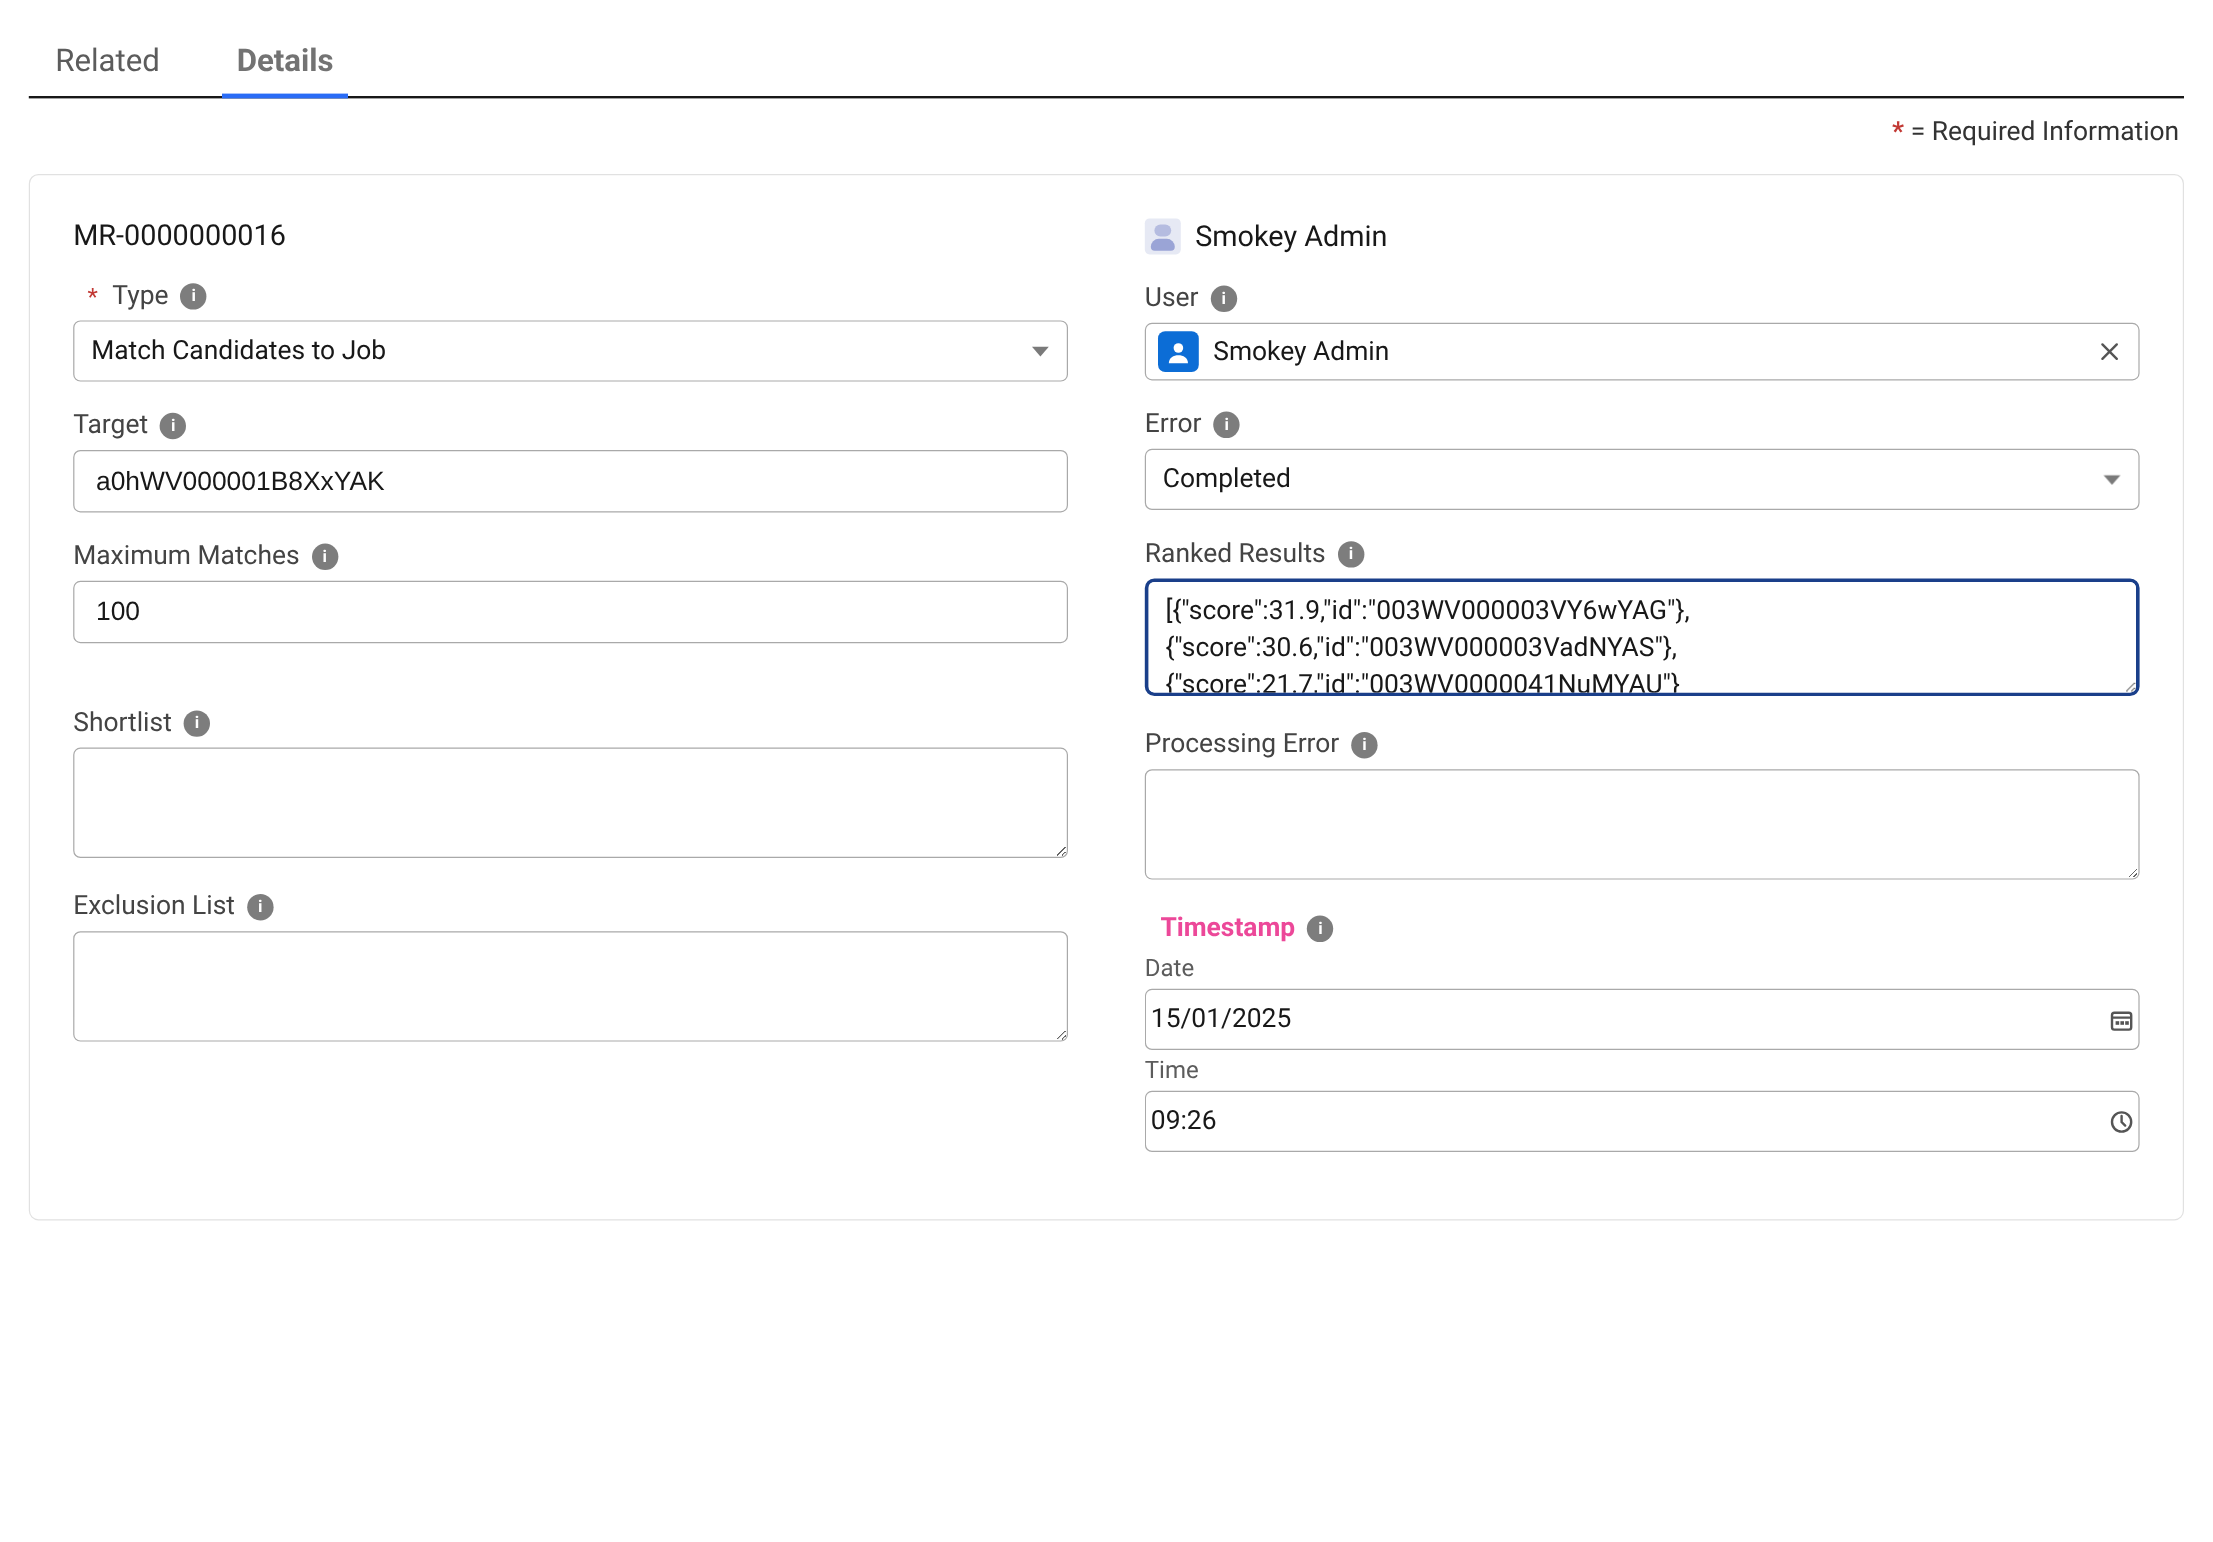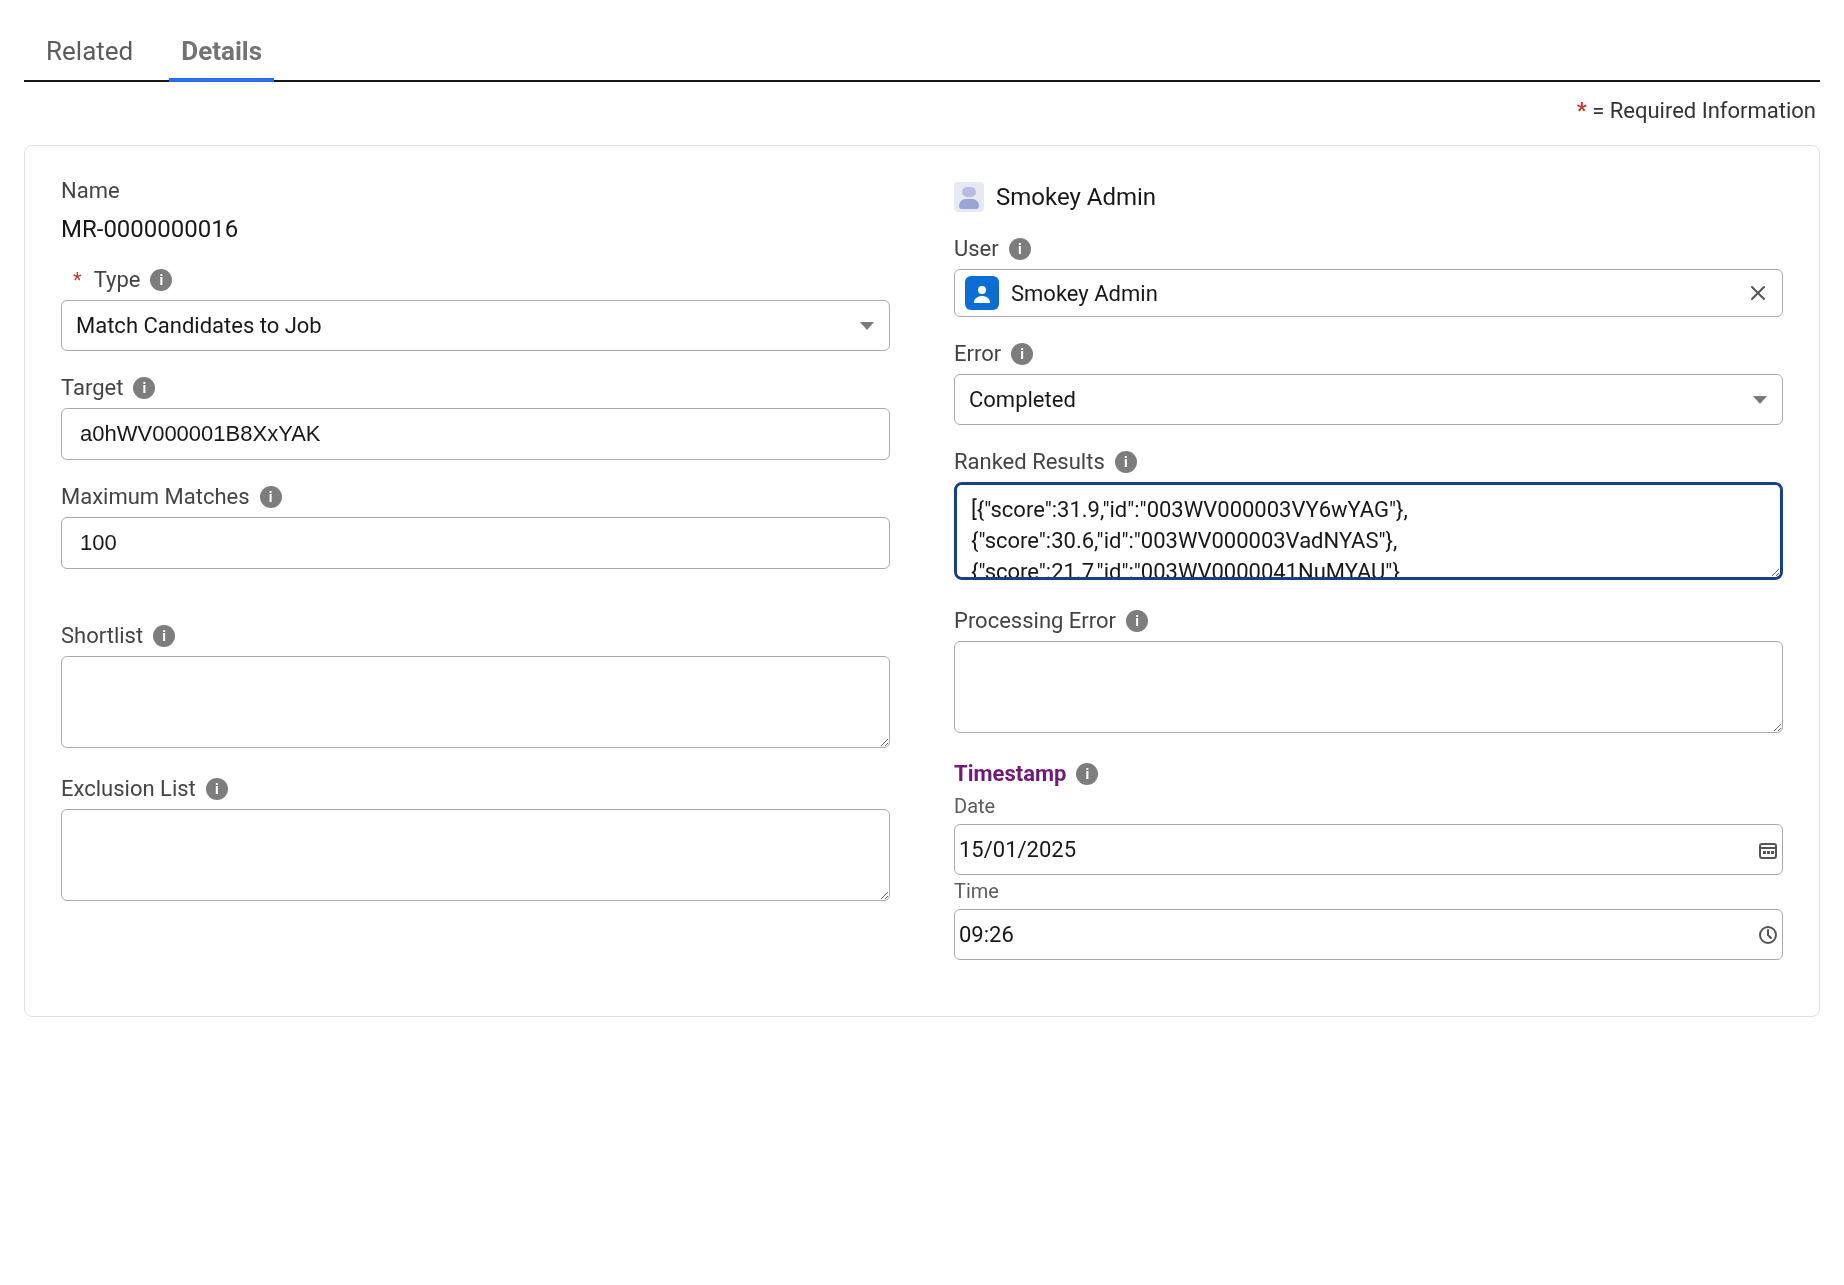--- a/index.html
+++ b/index.html
@@ -7,21 +7,21 @@
     margin: 0;
     font-family: -apple-system, BlinkMacSystemFont, "Segoe UI", Roboto, Helvetica, Arial, sans-serif;
     background: #fff;
     color: #181818;
   }
   .page {
     padding: 8px 24px 32px 24px;
   }
   .tabs {
     display: flex;
-    gap: 48px;
+    gap: 64px;
     border-bottom: 2px solid #181818;
     padding-left: 22px;
     margin-bottom: 16px;
     text-align: center;
   }
   .tab {
     font-size: 26px;
     padding: 28px 0 14px 0;
     color: #5c5c5c;
     cursor: pointer;
@@ -64,21 +64,21 @@
     display: flex;
     align-items: center;
     gap: 10px;
     margin-bottom: 8px;
   }
   .label-row.indent { padding-left: 12px; }
   .field-label {
     font-size: 22px;
     color: #444;
   }
-  .field-label.bold { font-weight: 700; color: #701a75; }
+  .field-label.bold { font-weight: 700; color: #ec4899; margin-left: 13px; }
   .req-mark { color: #c23934; font-size: 20px; margin-right: 2px; }
   .help-icon {
     width: 22px; height: 22px;
     border-radius: 50%;
     background: #7d7d7d;
     color: #fff;
     font-size: 14px;
     font-weight: 700;
     display: inline-flex;
     align-items: center;
@@ -211,23 +211,20 @@
     <span class="req-star">*</span>
     <span>= Required Information</span>
   </div>
 
   <div class="panel">
     <div class="grid">
 
       <div class="col">
 
         <div class="field">
-          <div class="label-row">
-            <span class="field-label">Name</span>
-          </div>
           <div class="readonly-value">MR-0000000016</div>
         </div>
 
         <div class="field">
           <div class="label-row indent">
             <span class="req-mark">*</span>
             <span class="field-label">Type</span>
             <span class="help-icon">i</span>
           </div>
           <div class="select">

